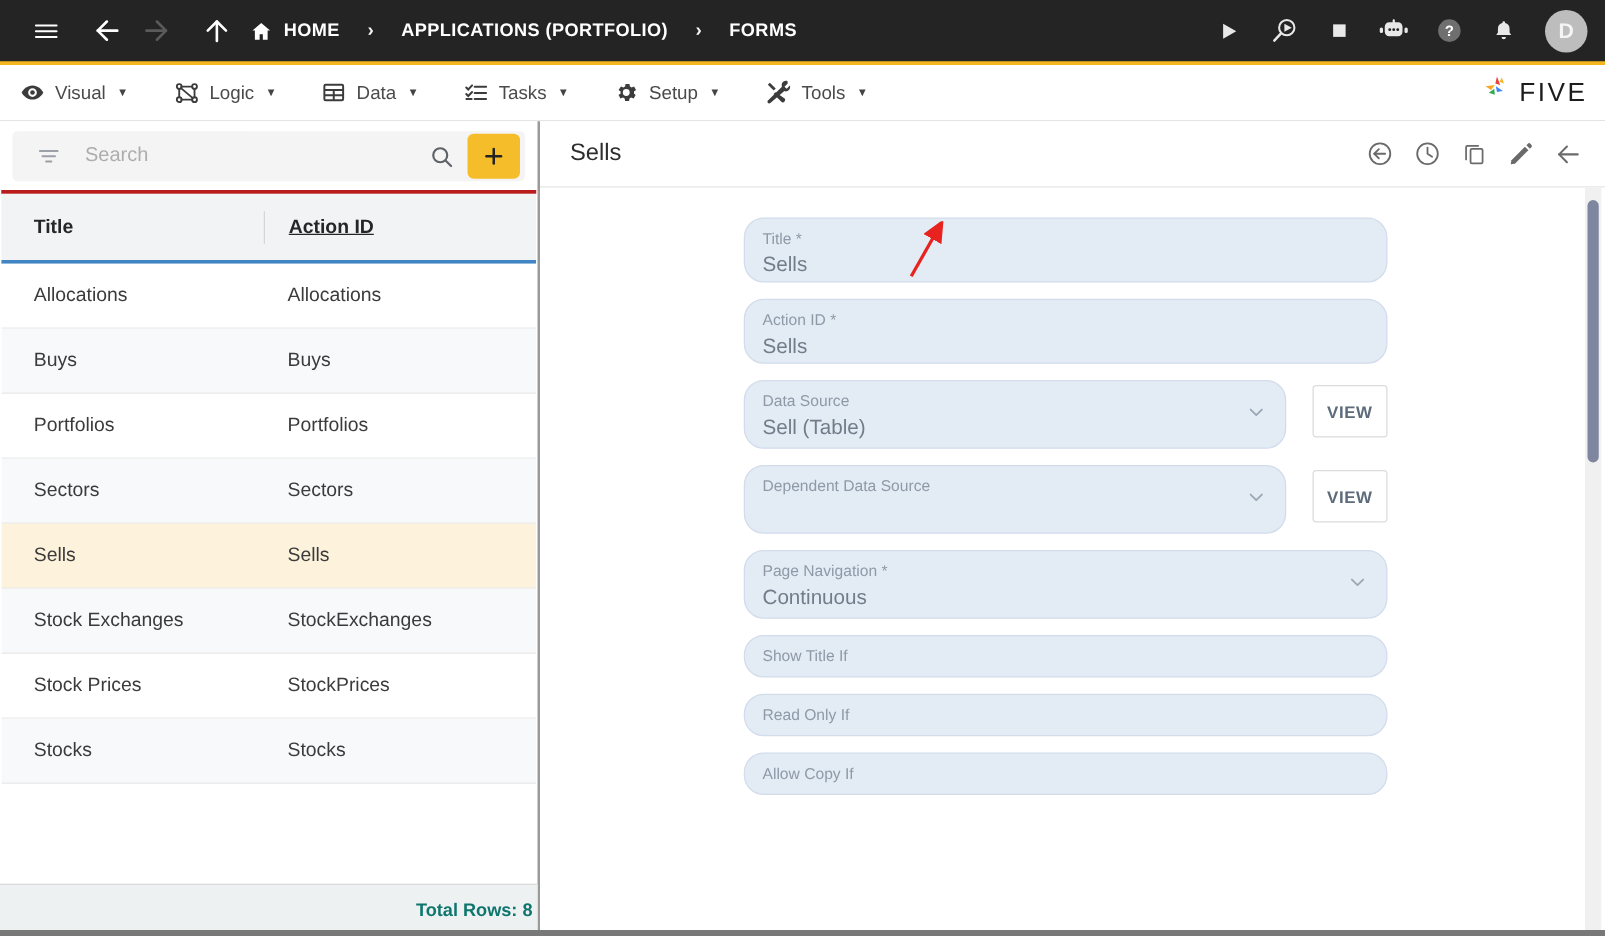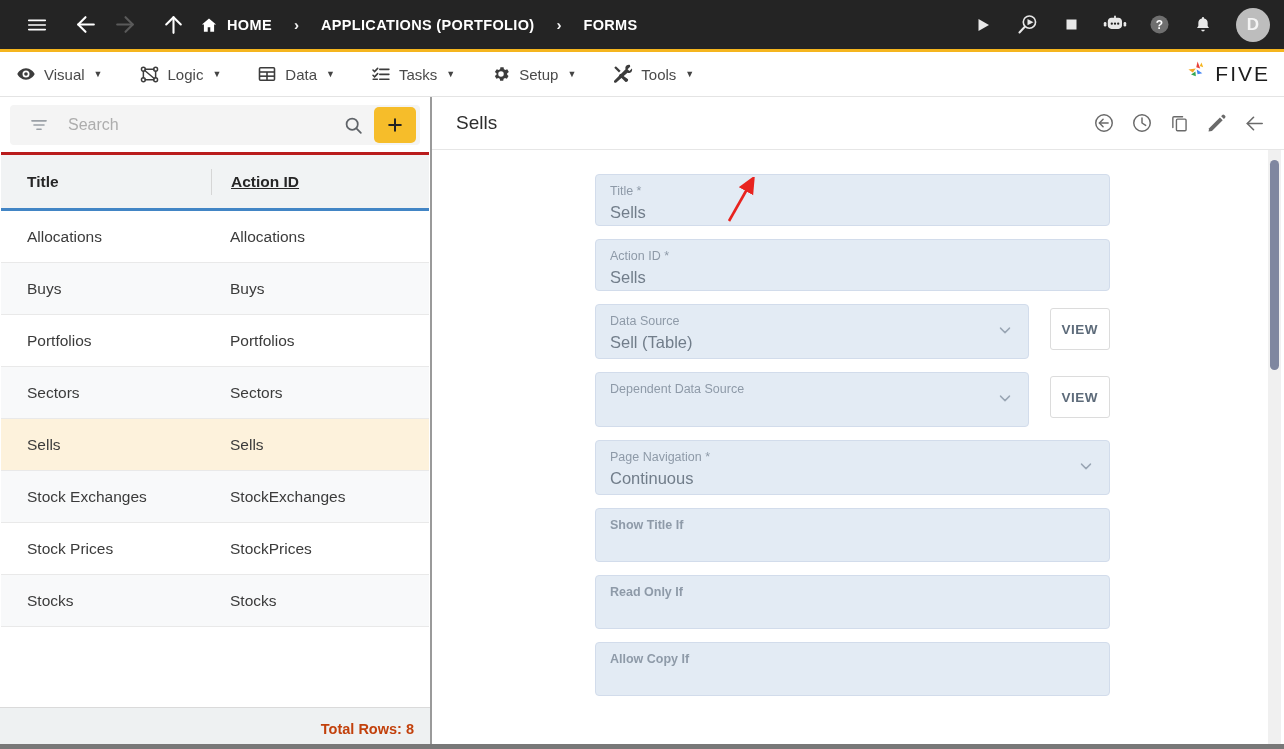--- a/index.html
+++ b/index.html
@@ -152,22 +152,22 @@
   .grow.alt { background: #f8f9fa; }
   .grow.sel { background: #fdf2dc; }
   .gc1 { width: 210px; padding-left: 26px; }
   .gc2 { flex: 1; padding-left: 19px; }
   .grid-filler { background: #fff; flex: 1; }
   .totals {
     height: 42px;
     background: #eef1f2;
     border-top: 1px solid #dadada;
     display: flex; align-items: center; justify-content: flex-end;
-    padding-right: 16px;
-    font-size: 14.5px; font-weight: bold; color: #c2410c;
+    padding-right: 4px;
+    font-size: 14.5px; font-weight: bold; color: #0f766e;
     flex: 0 0 auto;
   }
 
   
   .right { flex: 1; display: flex; flex-direction: column; background: #fff; position: relative; overflow: hidden; }
   .right-head {
     height: 53px;
     display: flex; align-items: center;
     padding: 0 18px 0 24px;
     border-bottom: 1px solid #e6e6e6;
@@ -204,27 +204,27 @@
   }
   .form-col {
     margin-left: 163px;
     width: 515px;
   }
   .field-row { display: flex; align-items: flex-start; margin-bottom: 13px; }
   .field {
     width: 515px;
     background: #e3ebf4;
     border: 1px solid #d2dceb;
-    border-radius: 4px;
+    border-radius: 16px;
     padding: 9px 14px 9px 14px;
     position: relative;
   }
   .field.h-small { height: 52px; padding-top: 9px; }
   .field.h-tall { height: 55px; }
-  .field.empty-tall { height: 54px; font-weight: bold; }
+  .field.empty-tall { height: 34px; }
   .f-label { font-size: 12.5px; color: #8e9aa8; line-height: 15px; }
   .f-value { font-size: 16.5px; color: #717d8a; line-height: 24px; margin-top: 1px; }
   .chev {
     position: absolute; right: 14px; top: 50%;
     transform: translateY(-50%); color: #9aa6b4;
   }
   .view-btn {
     width: 72px; height: 42px;
     margin-left: 21px; margin-top: 4px;
     border: 1px solid #dcdcdc; border-radius: 3px;

